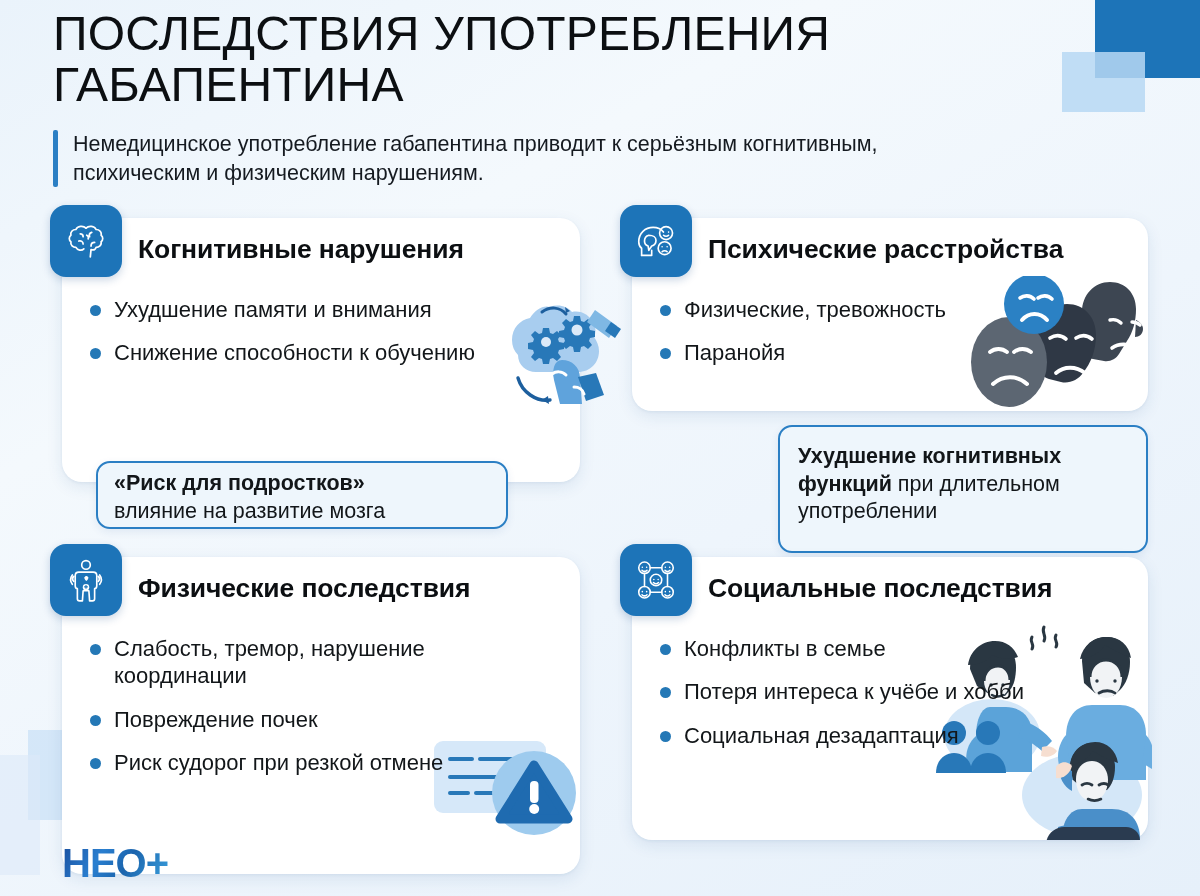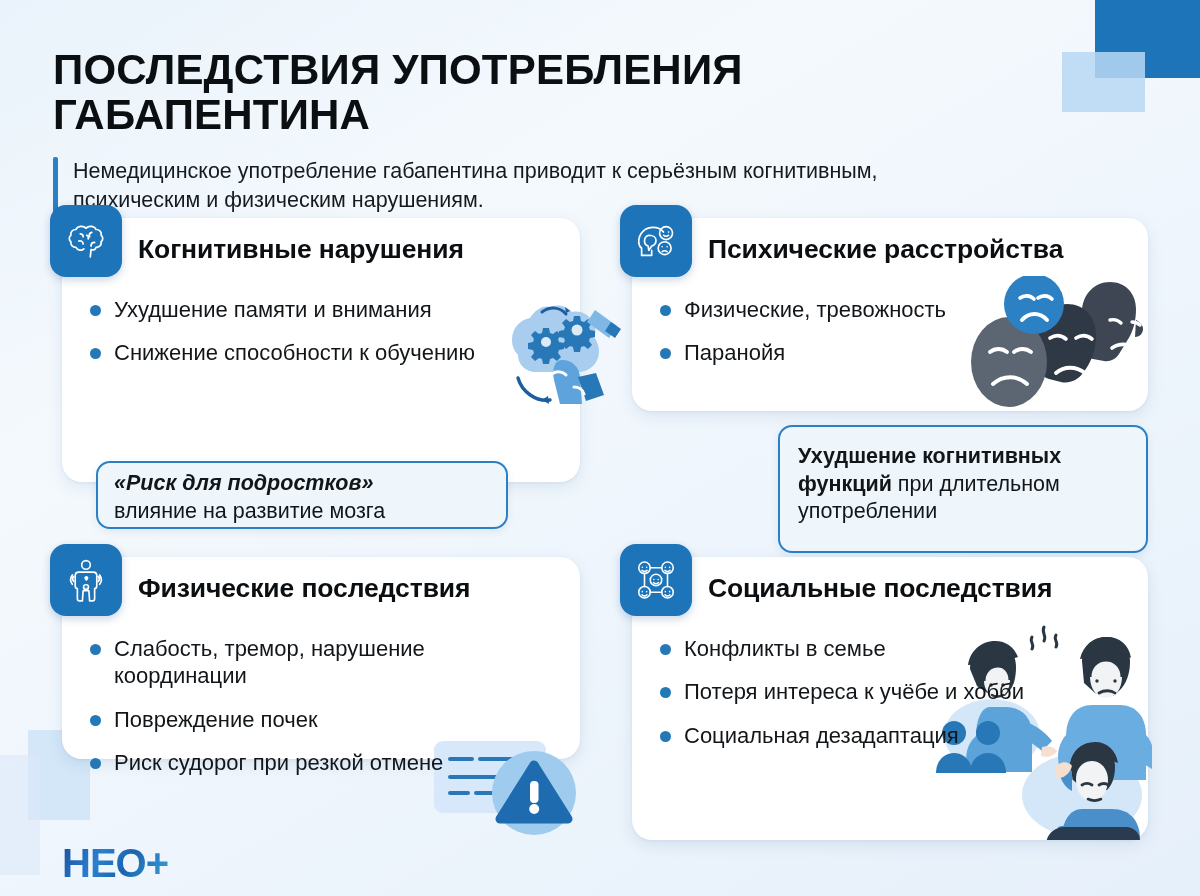--- a/index.html
+++ b/index.html
@@ -14,42 +14,42 @@
   
   .deco { position:absolute; }
   #deco-square-dark  { top:0;   left:1095px; width:160px; height:78px;  background:#1d74b8; }
   #deco-square-light { top:52px;left:1062px; width:83px;  height:60px;  background:#b7d8f3; opacity:.85; }
   #deco-square-bl    { top:730px; left:28px; width:62px;  height:90px;  background:#cbe2f7; opacity:.75; }
   #deco-square-bl2   { top:755px; left:0px;  width:40px;  height:120px; background:#dceaf8; opacity:.6; }
 
   
   #header { position:absolute; left:53px; top:8px; width:1000px; }
   #page-title {
-    font-size:42px; font-weight:bold; letter-spacing:.2px;
-    line-height:1.07; color:#0c0f12; text-transform:uppercase;margin-top:40px;
+    font-size:48px; font-weight:normal; letter-spacing:.2px;
+    line-height:1.07; color:#0c0f12; text-transform:uppercase;
   }
   #subtitle-wrap {
     display:flex; margin-top:19px; align-items:stretch;
   }
   #subtitle-bar { width:5px; background:#2b7fc4; border-radius:2px; flex:none; }
   #subtitle {
     font-size:21.5px; line-height:1.34; color:#151a20;
     padding-left:15px; max-width:940px;
   }
 
   
   .card {
     position:absolute; background:#ffffff;
     border-radius:20px;
     box-shadow:0 5px 16px rgba(30,80,140,.10), 0 1px 3px rgba(30,80,140,.07);
     overflow:visible;
   }
   #card-cognitive { left:62px;  top:218px; width:518px;  height:264px; }
   #card-mental    { left:632px; top:218px; width:516px;  height:193px; }
-  #card-physical  { left:62px;  top:557px; width:518px;  height:202px; }
+  #card-physical  { left:62px;  top:557px; width:518px;  height:317px; }
   #card-social    { left:632px; top:557px; width:516px;  height:283px; }
 
   .card-icon {
     position:absolute; left:-12px; top:-13px;
     width:72px; height:72px; border-radius:16px;
     background:#1d74b8;
     display:flex; align-items:center; justify-content:center;
     box-shadow:0 3px 8px rgba(20,70,130,.22);
   }
   .card-icon svg { width:46px; height:46px; }
@@ -70,21 +70,21 @@
 
   
   .callout {
     position:absolute; background:#eef6fc;
     border:2px solid #2b7fc4; border-radius:14px;
     box-shadow:0 3px 9px rgba(30,80,140,.09);
   }
   #callout-teen { left:96px; top:461px; width:412px; height:68px; padding:7px 16px; }
   #callout-long { left:778px; top:425px; width:370px; height:128px; padding:16px 18px; }
   .callout-line { font-size:21.5px; line-height:1.28; color:#121619; }
-  .callout-line.bold { font-weight:bold;font-style:italic; }
+  .callout-line.bold { font-weight:bold; }
   .callout-line .bold { font-weight:bold; }
 
   
   .illus { position:absolute; pointer-events:none; }
   #illus-brain  { left:420px; top:64px;  width:160px; height:150px; }
   #illus-masks  { left:330px; top:58px;  width:185px; height:140px; }
   #illus-warn   { left:372px; top:178px; width:150px; height:108px; }
   #illus-social { left:300px; top:58px;  width:220px; height:225px; }
 
   

